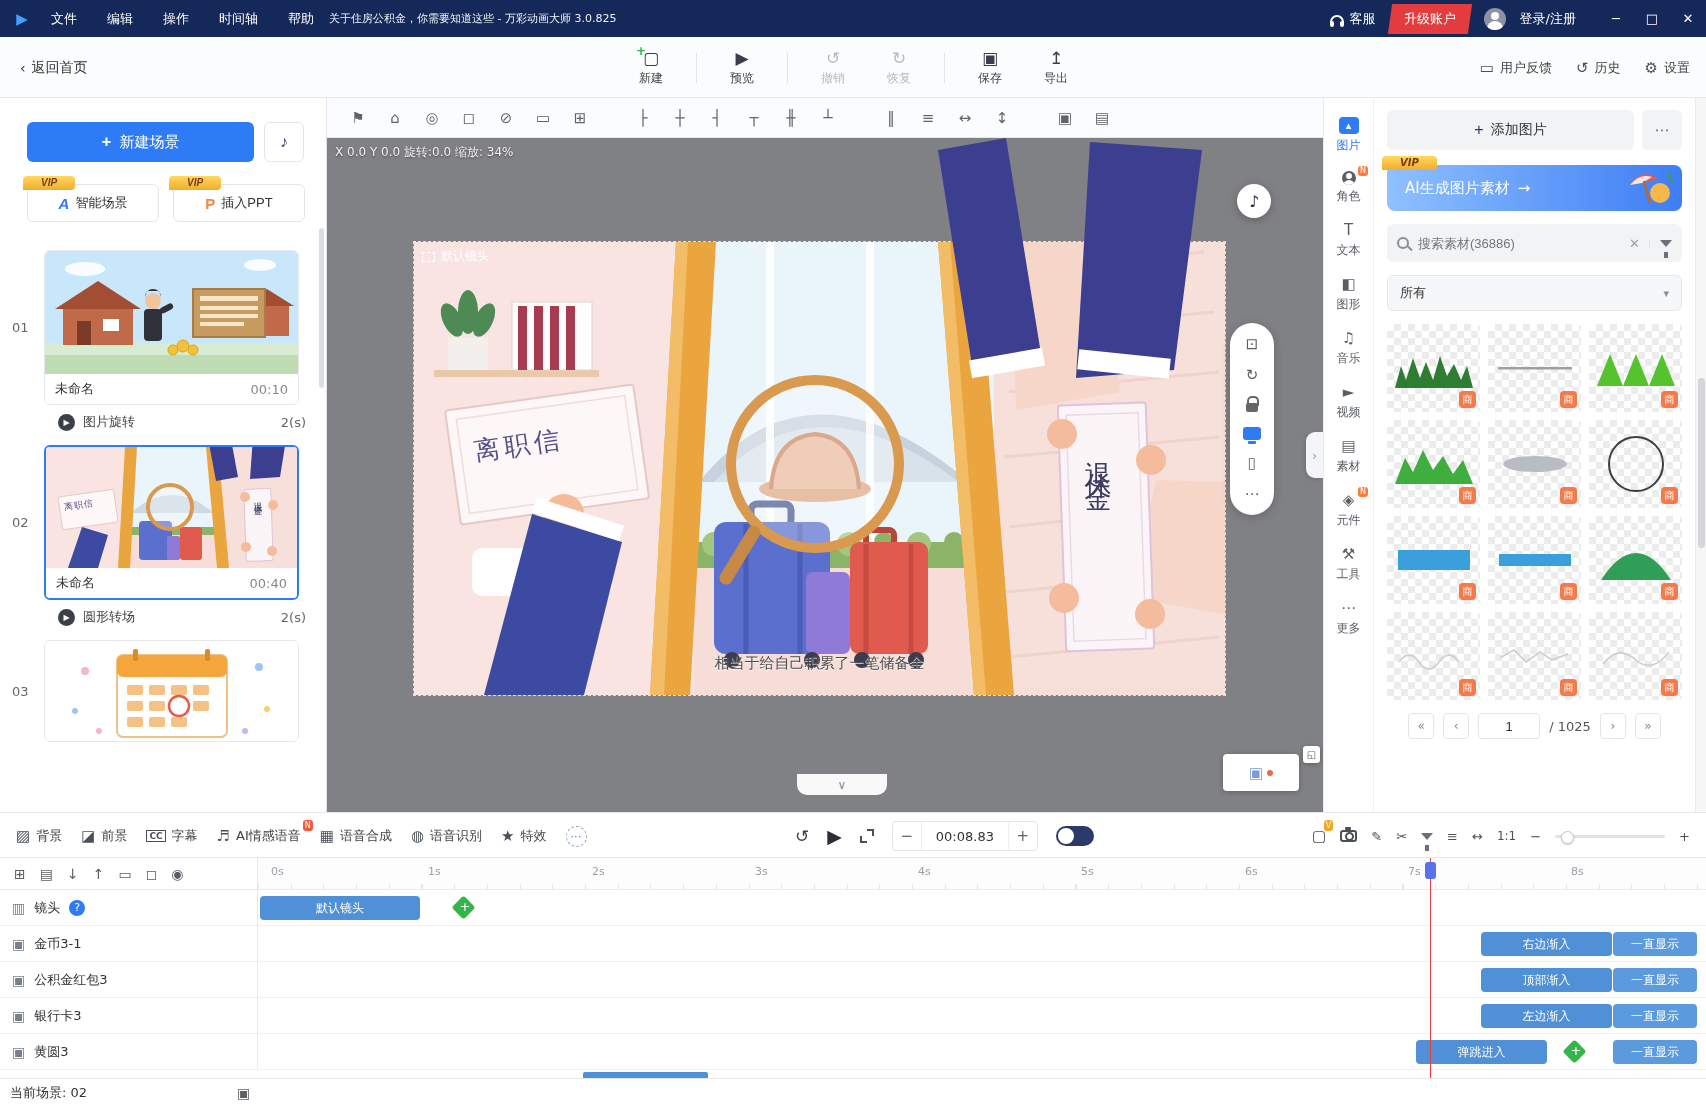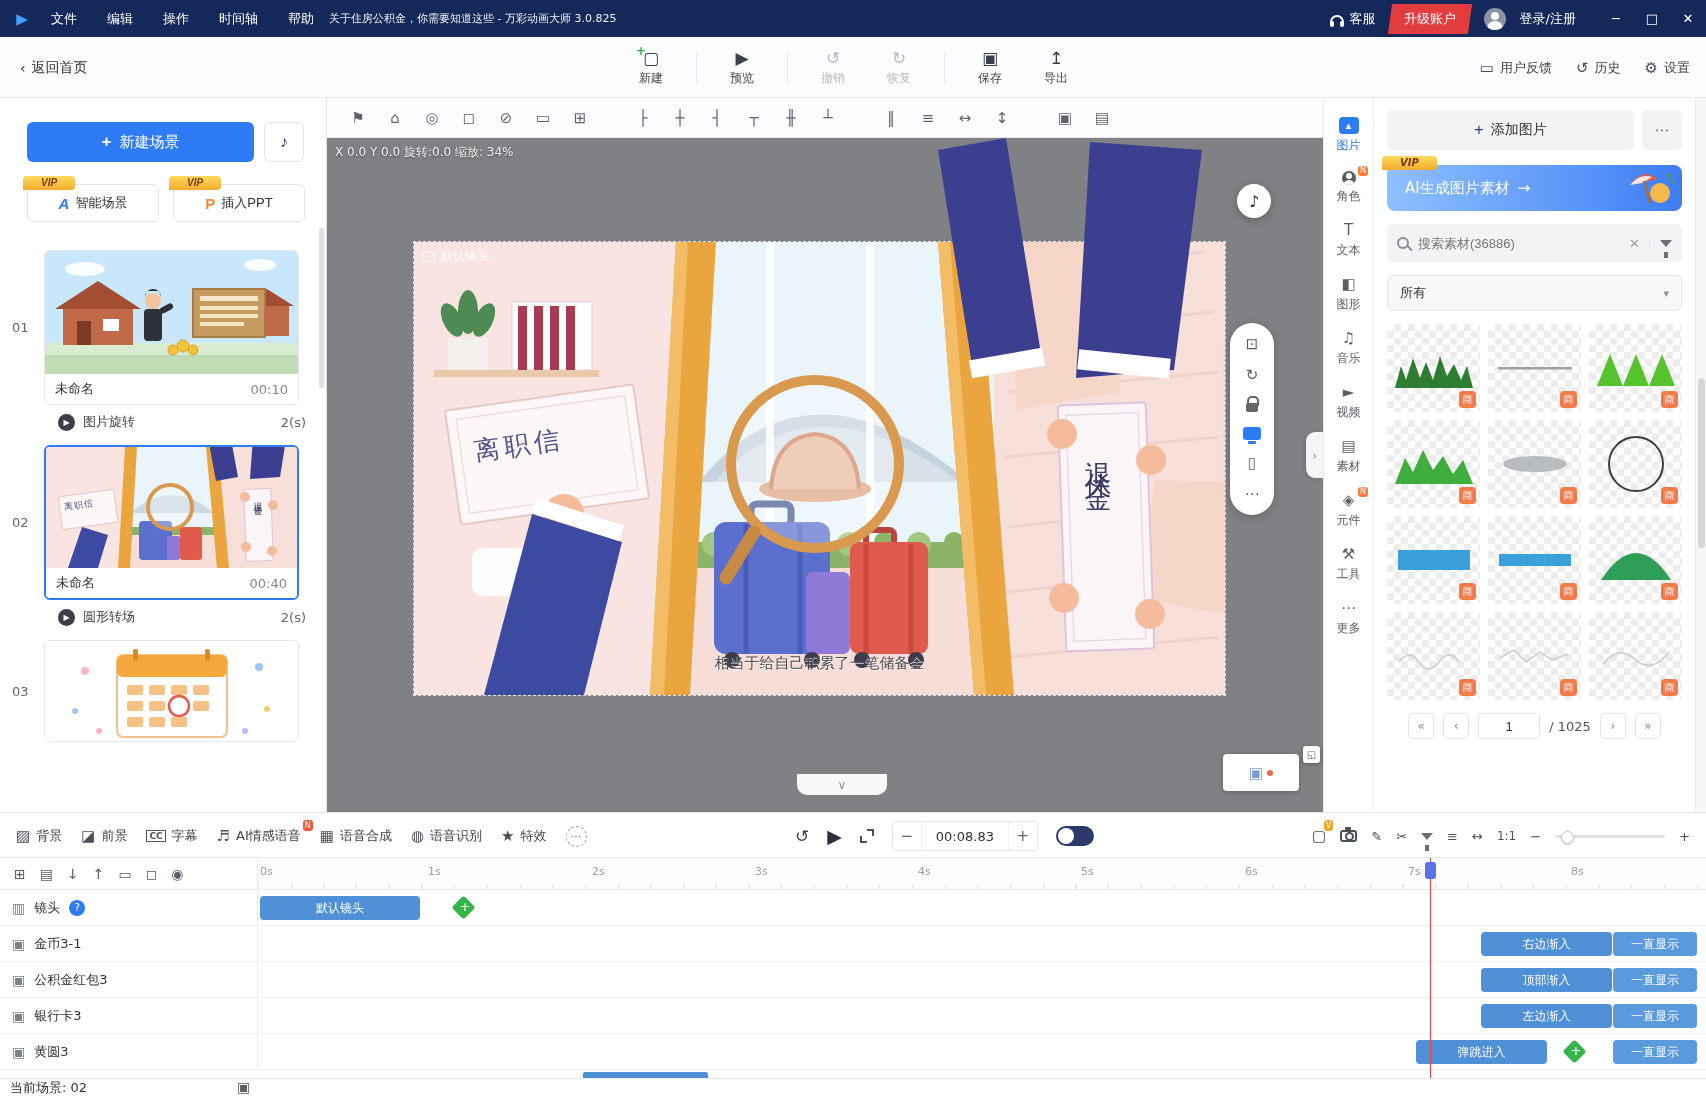--- a/index.html
+++ b/index.html
@@ -179,21 +179,21 @@
 .tl-bar{position:absolute;top:6px;height:24px;border-radius:4px;background:#4f90d6;color:#fff;font-size:12px;display:flex;align-items:center;justify-content:center;white-space:nowrap;cursor:pointer;overflow:hidden}
 .tl-bar.show{background:#5b9adc}
 .add-diamond{position:absolute;top:9px;width:17px;height:17px;background:#35b44a;transform:rotate(45deg);border-radius:3px;cursor:pointer}
 .add-diamond::after{content:"+";position:absolute;left:3px;top:-1px;color:#fff;font-size:13px;transform:rotate(-45deg)}
 .tl-row-partial{position:relative;height:10px;border-bottom:1px solid #f0f1f4}
 .partial-bar{position:absolute;left:583px;top:2px;width:125px;height:8px;background:#4f90d6;border-radius:2px}
 .playhead{position:absolute;left:1430px;top:0;bottom:0;width:1px;background:#e84040;z-index:6}
 .playhead::before{content:"";position:absolute;left:-5px;top:4px;width:11px;height:17px;background:#5872e8;border-radius:3px}
 
 
-.status-bar{position:absolute;left:0;top:1078px;width:1706px;height:28px;background:#fff;border-top:1px solid #e6e8ec;display:flex;align-items:flex-start;padding:0 10px;font-size:13px;color:#333;z-index:15}
+.status-bar{position:absolute;left:0;top:1078px;width:1706px;height:28px;background:#fff;border-top:1px solid #e6e8ec;display:flex;align-items:center;padding:0 10px;font-size:13px;color:#333;z-index:15}
 .copy-scene-btn{margin-left:150px;color:#5a5f66;font-size:14px;cursor:pointer}
 </style>
 </head>
 <body>
 
 <div class="app">
 
   <header class="menubar">
     <span class="logo">▶</span>
     <span class="menu-item">文件</span>
@@ -809,21 +809,21 @@
     <div class="tl-header">
       <span>⊞</span>
       <span>▤</span>
       <span>↓</span>
       <span>↑</span>
       <span>▭</span>
       <span>◻</span>
       <span>◉</span>
     </div>
     <div class="tl-ruler">
-      <span class="tick" style="left:2px">0s</span>
+      <span class="tick" style="left:13px">0s</span>
       <span class="tick" style="left:170px">1s</span>
       <span class="tick" style="left:334px">2s</span>
       <span class="tick" style="left:497px">3s</span>
       <span class="tick" style="left:660px">4s</span>
       <span class="tick" style="left:823px">5s</span>
       <span class="tick" style="left:987px">6s</span>
       <span class="tick" style="left:1150px">7s</span>
       <span class="tick" style="left:1313px">8s</span>
     </div>
     <div class="tl-rows">

